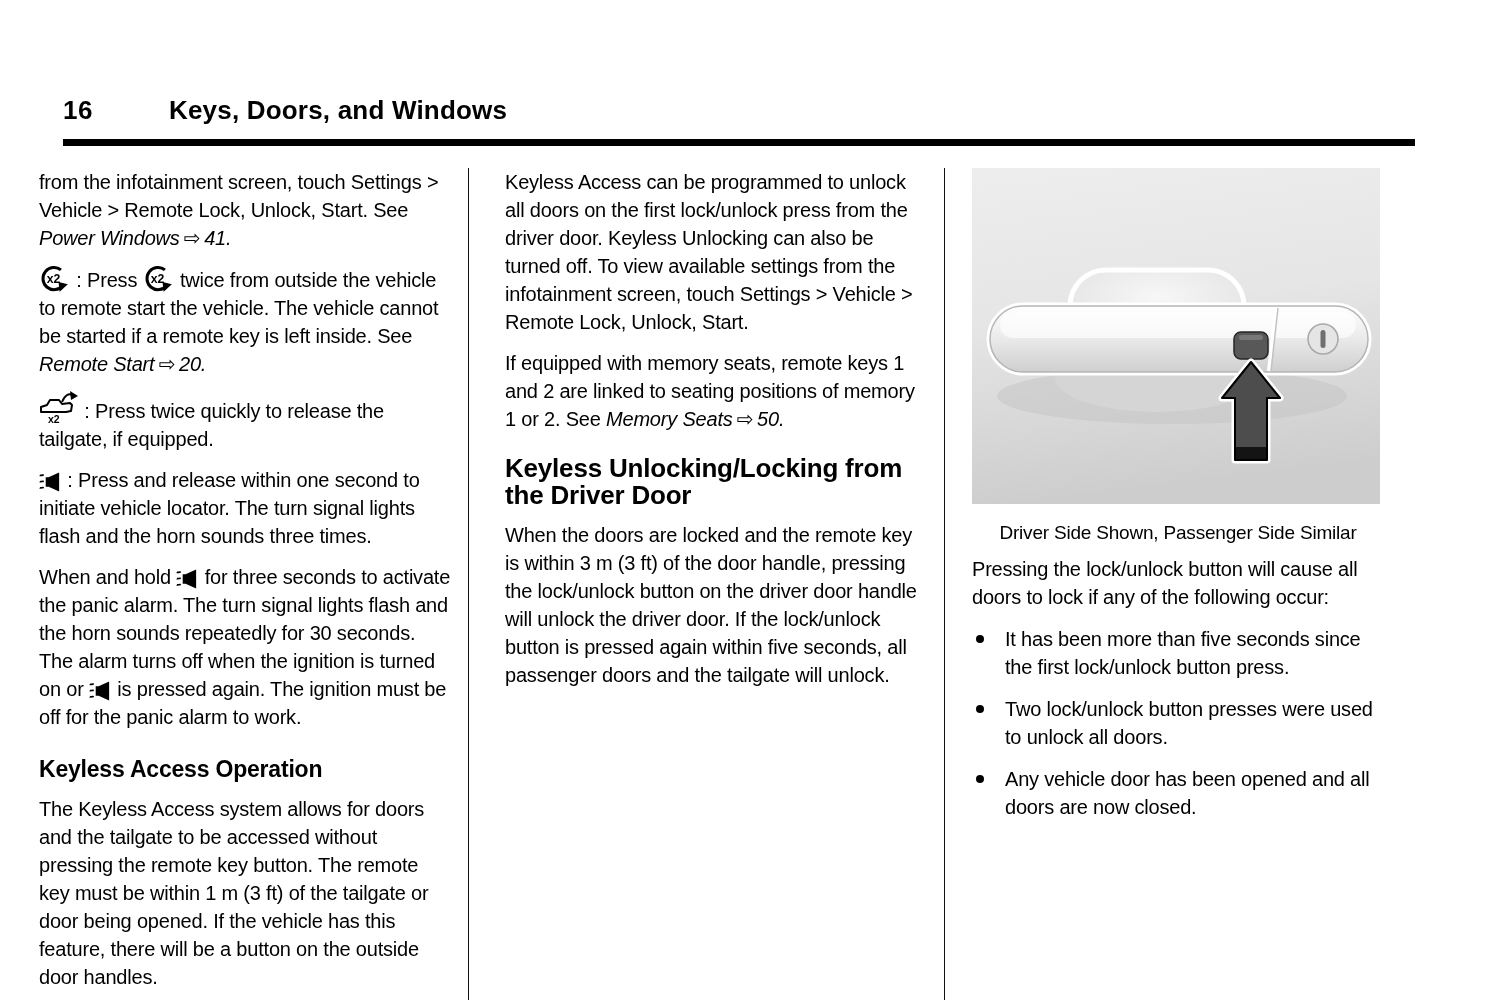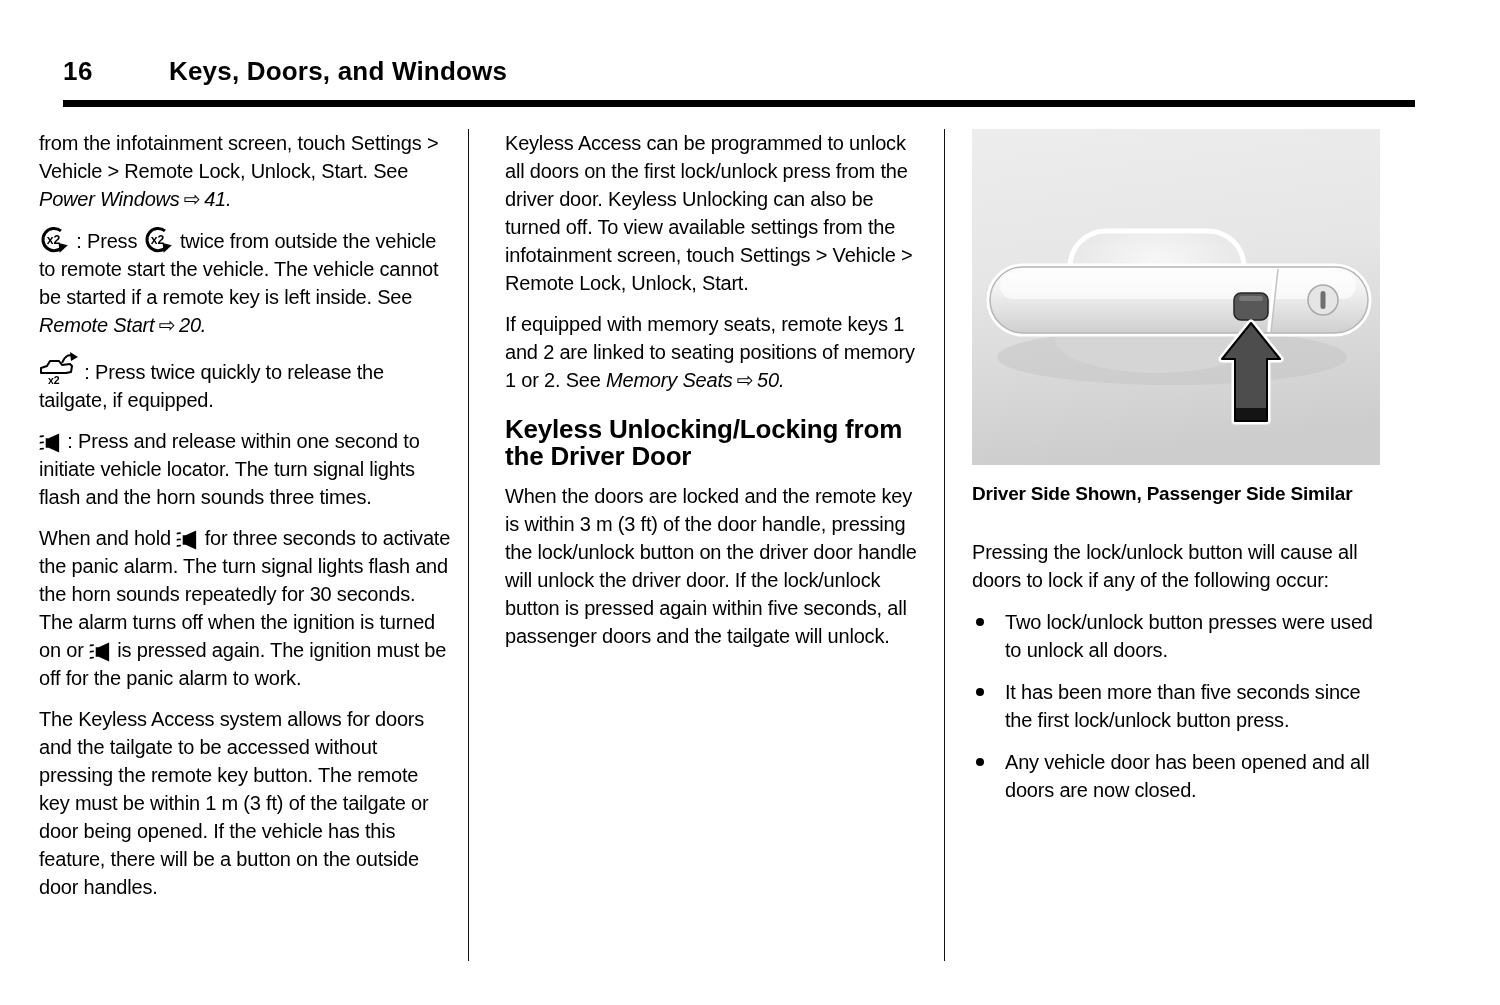--- a/index.html
+++ b/index.html
@@ -6,40 +6,40 @@
   .page{
     position:relative;
     width:1500px;height:1005px;
     background:#fff;color:#000;
     font-family:"Liberation Sans","DejaVu Sans",sans-serif;
     overflow:hidden;
   }
   
   .hdr{padding:56px 88px 0 63px;}
   .hdr-row{display:flex;align-items:baseline;}
-  .pageno{font-size:26px;font-weight:bold;letter-spacing:.5px;}
+  .pageno{font-size:26px;font-weight:bold;letter-spacing:.5px;margin-top:39px;}
   .chapter{font-size:26px;font-weight:bold;margin-left:76px;letter-spacing:.2px;}
   .rule{height:7px;background:#000;margin-top:13px;width:1352px;}
   
   .cols{display:flex;align-items:stretch;padding:22px 0 0 39px;height:832px;}
   .col{width:413px;font-size:20px;line-height:28px;letter-spacing:-.2px;}
   .col2{width:412px;}
   .col3{width:412px;}
   .vdiv1{width:1px;background:#111;margin-left:16px;margin-right:36px;}
   .vdiv2{width:1px;background:#111;margin-left:27px;margin-right:27px;}
   p{margin:0 0 13px 0;}
   .h-main{font-size:23px;font-weight:bold;margin:24px 0 12px 0;line-height:28px;letter-spacing:-.2px;}
   .h-sub{font-size:26px;font-weight:bold;margin:22px 0 12px 0;line-height:27px;letter-spacing:-.2px;}
   .ref{font-style:italic;}
   .refarrow{font-style:normal;margin:0 4px;}
   .icn{display:inline-block;vertical-align:-6px;}
   .icn svg{display:block;}
   
   .figure{width:408px;height:336px;margin-bottom:15px;}
-  .figcap{font-size:19px;font-weight:bold;letter-spacing:-.2px;margin:0 0 30px 0;}
+  .figcap{font-size:19px;font-weight:normal;text-align:center;letter-spacing:-.2px;margin:0 0 8px 0;}
   
   .bullets{margin-top:14px;}
   .bullet{display:flex;margin-bottom:14px;}
   .dot{width:8px;height:8px;border-radius:50%;background:#000;flex:0 0 8px;margin:10px 0 0 4px;}
   .btxt{margin-left:21px;}
 </style>
 </head>
 <body>
 
 <div class="page">
@@ -106,20 +106,21 @@
         <span>for three seconds to activate the panic alarm. The turn signal lights flash and the horn sounds repeatedly for 30 seconds. The alarm turns off when the ignition is turned on or</span>
         <span class="icn"><svg width="23" height="22" viewBox="0 0 24 22">
           <path d="M21 1 L21 21 L10 16 L7 16 L7 6 L10 6 Z" fill="#000"></path>
           <path d="M5 4 C3 3.2 2.2 4.8 0.8 4" fill="none" stroke="#000" stroke-width="1.8"></path>
           <path d="M5 10.5 C3 9.7 2.2 11.3 0.8 10.5" fill="none" stroke="#000" stroke-width="1.8"></path>
           <path d="M5 17 C3 16.2 2.2 17.8 0.8 17" fill="none" stroke="#000" stroke-width="1.8"></path>
         </svg></span>
         <span>is pressed again. The ignition must be off for the panic alarm to work.</span>
       </p>
 
+      <div class="h-main">Keyless Access Operation</div>
       <p>The Keyless Access system allows for doors and the tailgate to be accessed without pressing the remote key button. The remote key must be within 1 m (3 ft) of the tailgate or door being opened. If the vehicle has this feature, there will be a button on the outside door handles.</p>
     </div>
 
     <div class="vdiv1"></div>
 
     <div class="col col2">
       <p>Keyless Access can be programmed to unlock all doors on the first lock/unlock press from the driver door. Keyless Unlocking can also be turned off. To view available settings from the infotainment screen, touch Settings &gt; Vehicle &gt; Remote Lock, Unlock, Start.</p>
       <p>
         <span>If equipped with memory seats, remote keys 1 and 2 are linked to seating positions of memory 1 or 2.  See</span>
         <span class="ref">Memory Seats</span><span class="refarrow">⇨</span><span class="ref">50.</span>
@@ -169,25 +170,25 @@
         </svg>
       </div>
 
       <div class="figcap">Driver Side Shown, Passenger Side Similar</div>
 
       <p>Pressing the lock/unlock button will cause all doors to lock if any of the following occur:</p>
 
       <div class="bullets">
         <div class="bullet">
           <span class="dot"></span>
-          <span class="btxt">Two lock/unlock button presses were used to unlock all doors.</span>
+          <span class="btxt">It has been more than five seconds since the first lock/unlock button press.</span>
         </div>
         <div class="bullet">
           <span class="dot"></span>
-          <span class="btxt">It has been more than five seconds since the first lock/unlock button press.</span>
+          <span class="btxt">Two lock/unlock button presses were used to unlock all doors.</span>
         </div>
         <div class="bullet">
           <span class="dot"></span>
           <span class="btxt">Any vehicle door has been opened and all doors are now closed.</span>
         </div>
       </div>
 
     </div>
   </div>
 </div>

